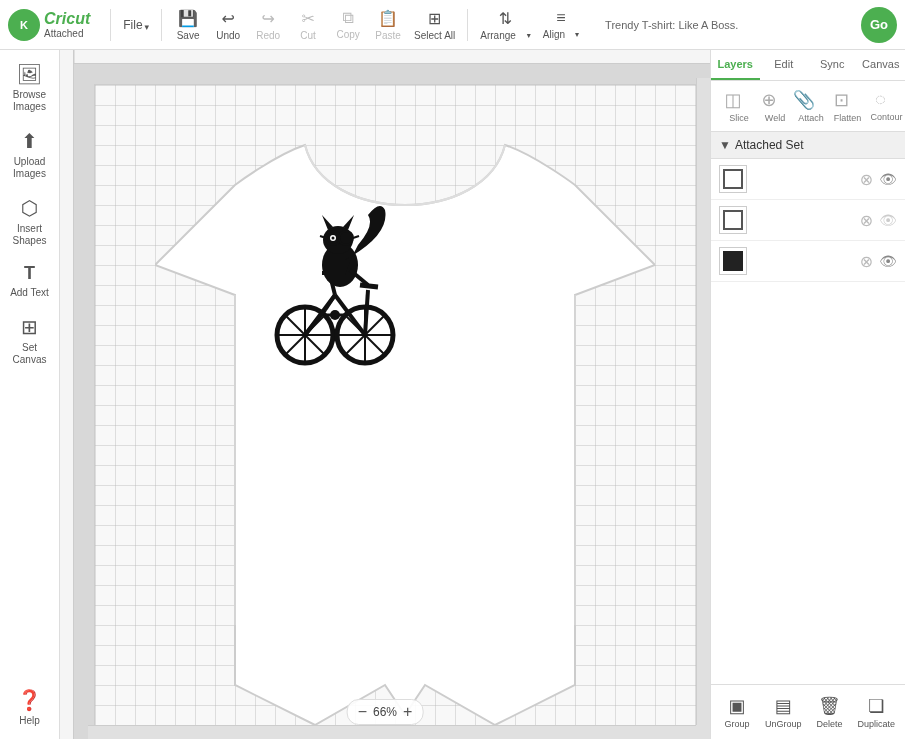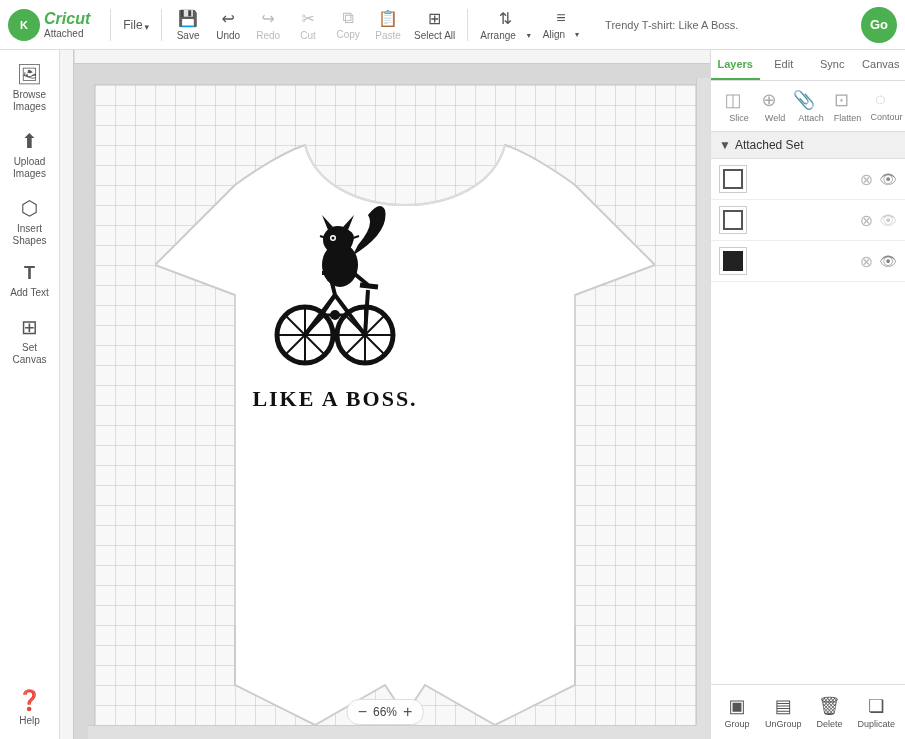--- a/index.html
+++ b/index.html
@@ -381,21 +381,20 @@
             <circle cx="83" cy="33" r="1.5" fill="#111"></circle>
 
             <circle cx="83" cy="33" r="7" fill="none" stroke="#111" stroke-width="2"></circle>
             <circle cx="96" cy="33" r="7" fill="none" stroke="#111" stroke-width="2"></circle>
             <line x1="90" y1="33" x2="89" y2="33" stroke="#111" stroke-width="2"></line>
             <line x1="76" y1="33" x2="70" y2="31" stroke="#111" stroke-width="2"></line>
             <line x1="103" y1="33" x2="109" y2="31" stroke="#111" stroke-width="2"></line>
 
             <line x1="100" y1="65" x2="118" y2="80" stroke="#111" stroke-width="4"></line>
           </svg>
-          <div class="design-text">LIKE A BOSS.</div>
         </div>
       </div>
 
       <div class="scroll-v"></div>
       <div class="scroll-h"></div>
       <div class="scroll-corner"></div>
     </div>
 
     <div class="zoom-bar">
       <button class="zoom-btn">−</button>

